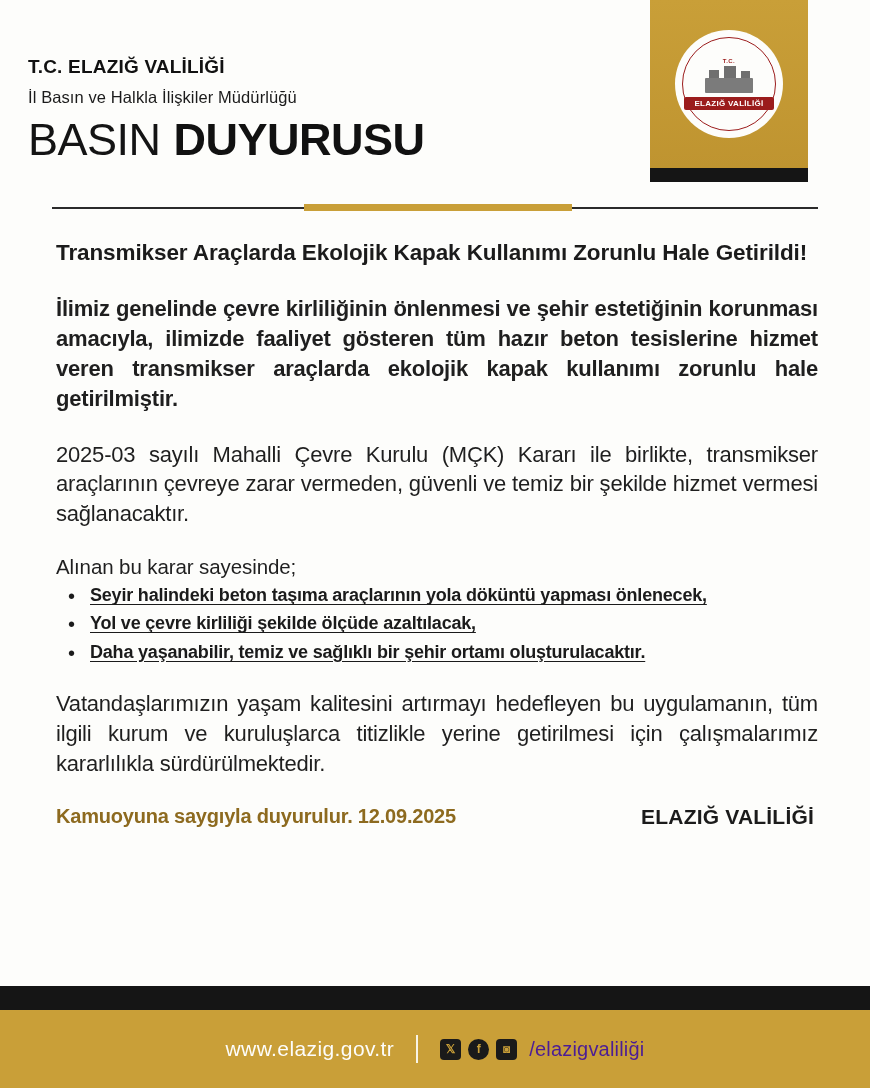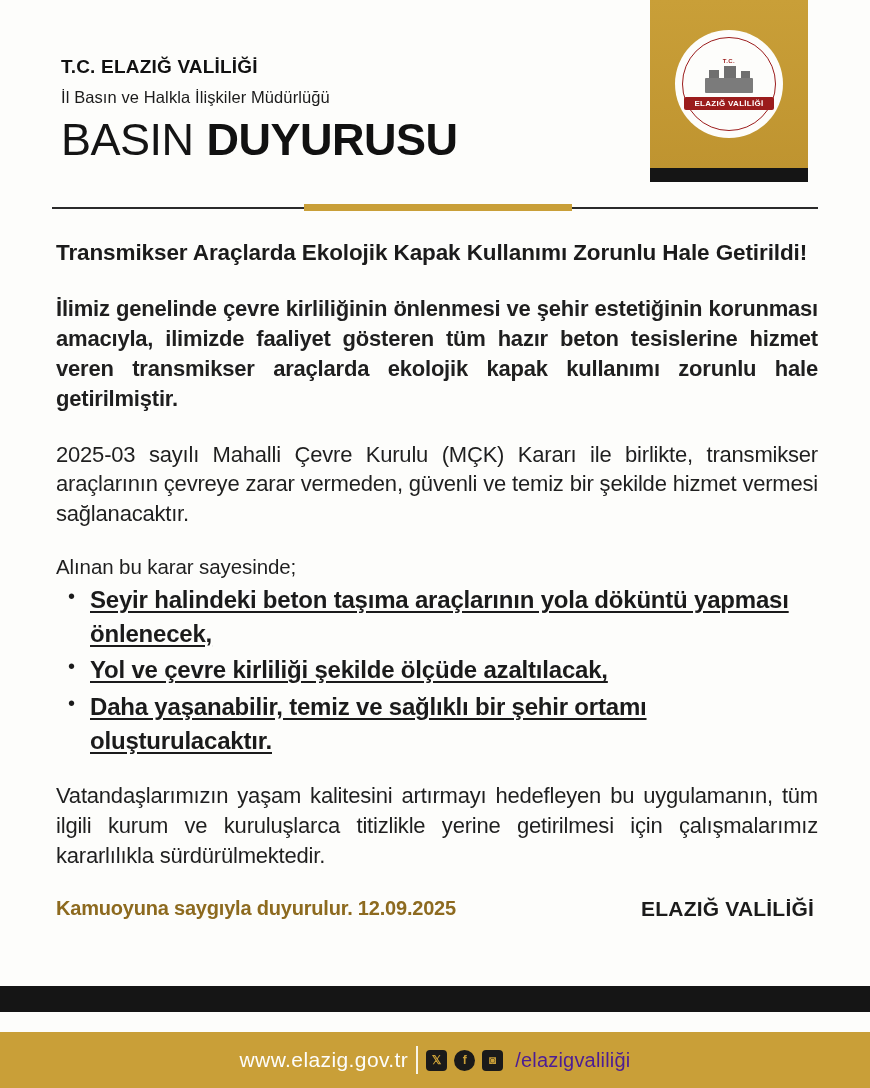--- a/index.html
+++ b/index.html
@@ -21,21 +21,21 @@
     width: 870px;
     height: 1088px;
     background: #fdfdfb;
     box-sizing: border-box;
   }
 
   
   .header {
     position: relative;
     height: 196px;
-    padding: 56px 0 0 61px;
+    padding: 56px 0 0 28px;
     box-sizing: border-box;
   }
   .org-line1 {
     font-size: 19px;
     font-weight: bold;
     letter-spacing: 0.2px;
     color: #111;
     margin: 0 0 10px 0;
   }
   .org-line2 {
@@ -206,21 +206,21 @@
     letter-spacing: -0.1px;
   }
   ul.bullets {
     list-style: none;
     margin: 0 0 24px 0;
     padding: 0;
   }
   ul.bullets li {
     position: relative;
     padding-left: 34px;
-    font-size: 24px;
+    font-size: 18px;
     line-height: 1.4;
     margin-bottom: 3px;
     color: #1b1b1b;
     letter-spacing: -0.2px;
   }
   ul.bullets li::before {
     content: "\2022";
     position: absolute;
     left: 12px;
     top: -1px;
@@ -263,26 +263,26 @@
     bottom: 76px;
     width: 870px;
     height: 26px;
     background: #151515;
   }
   .bar-gold {
     position: absolute;
     left: 0;
     bottom: 0;
     width: 870px;
-    height: 56px;
+    height: 78px;
     background: #c99f38;
     display: flex;
     align-items: center;
     justify-content: center;
-    gap: 8px;
+    gap: 22px;
   }
   .web {
     font-size: 21px;
     color: #fdfdfb;
     letter-spacing: 0.4px;
   }
   .divider {
     width: 2px;
     height: 28px;
     background: #fdfdfb;

